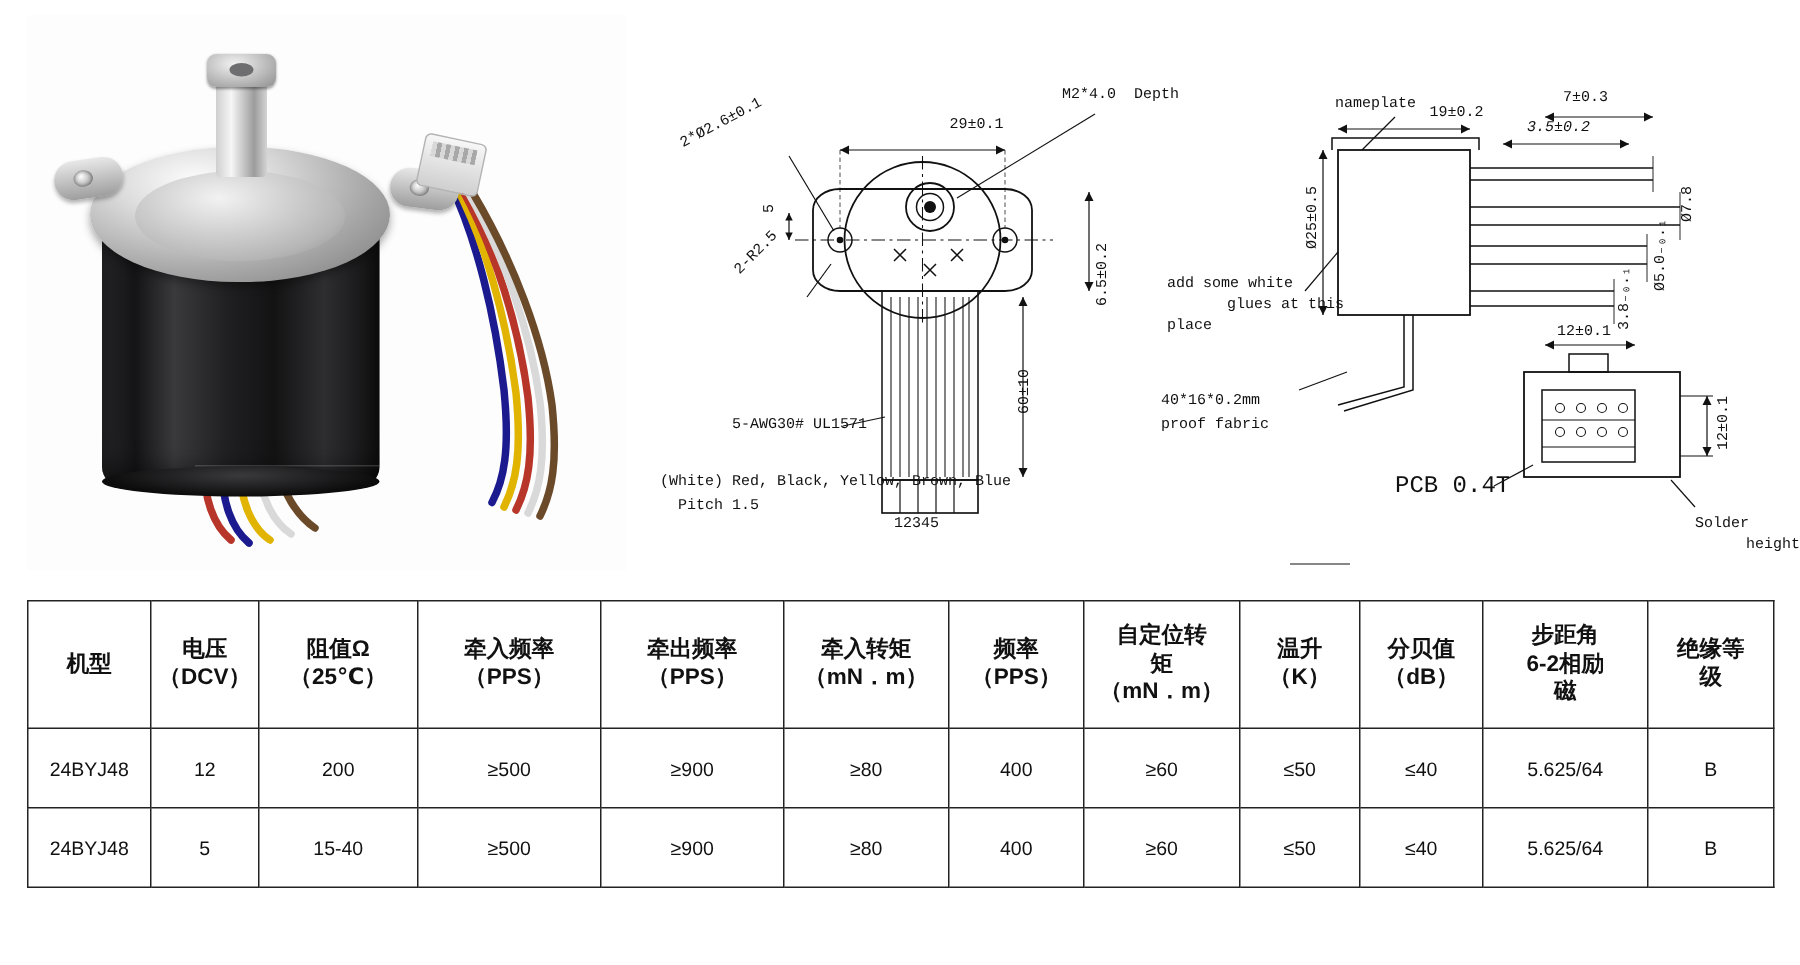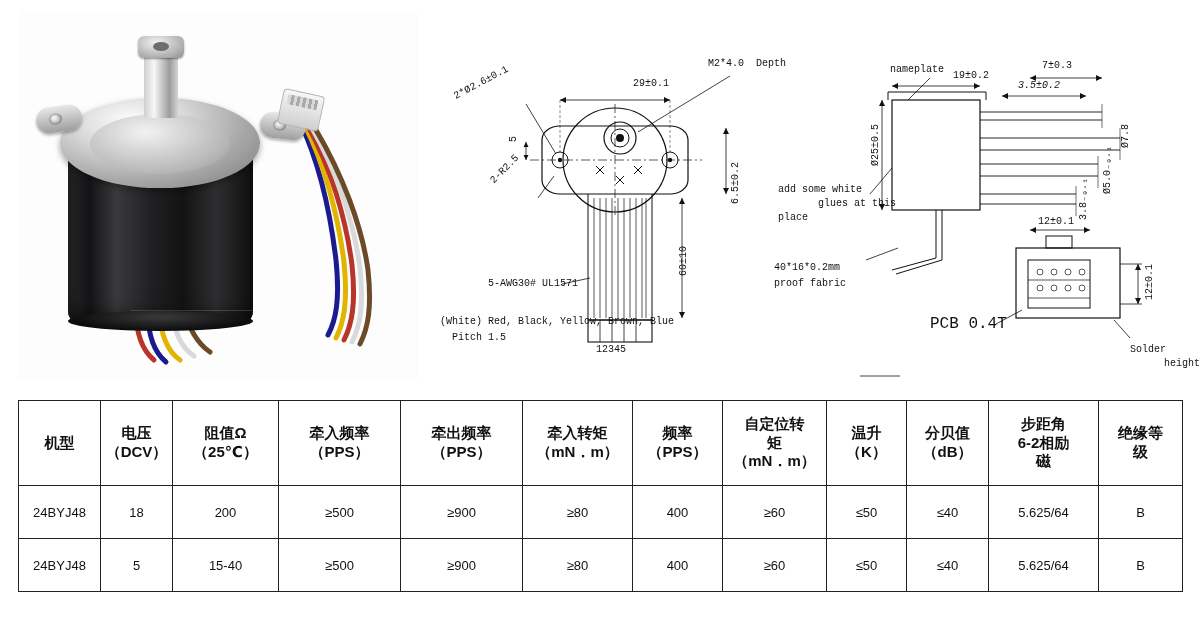--- a/index.html
+++ b/index.html
@@ -502,21 +502,21 @@
           </th>
           <th>
             <span class="th-l1">绝缘等</span>
             <span class="th-l2">级</span>
           </th>
         </tr>
       </thead>
       <tbody>
         <tr>
           <td>24BYJ48</td>
-          <td>18</td>
+          <td>12</td>
           <td>200</td>
           <td>≥500</td>
           <td>≥900</td>
           <td>≥80</td>
           <td>400</td>
           <td>≥60</td>
           <td>≤50</td>
           <td>≤40</td>
           <td>5.625/64</td>
           <td>B</td>

